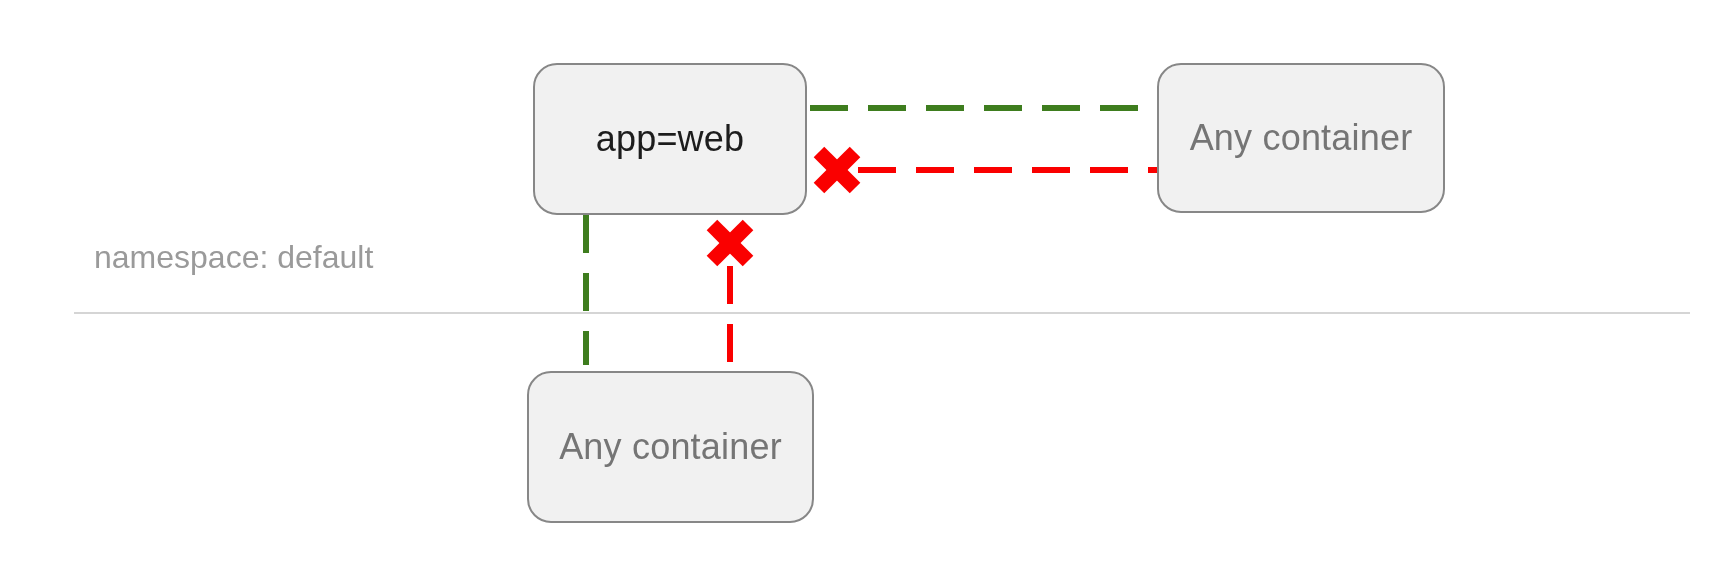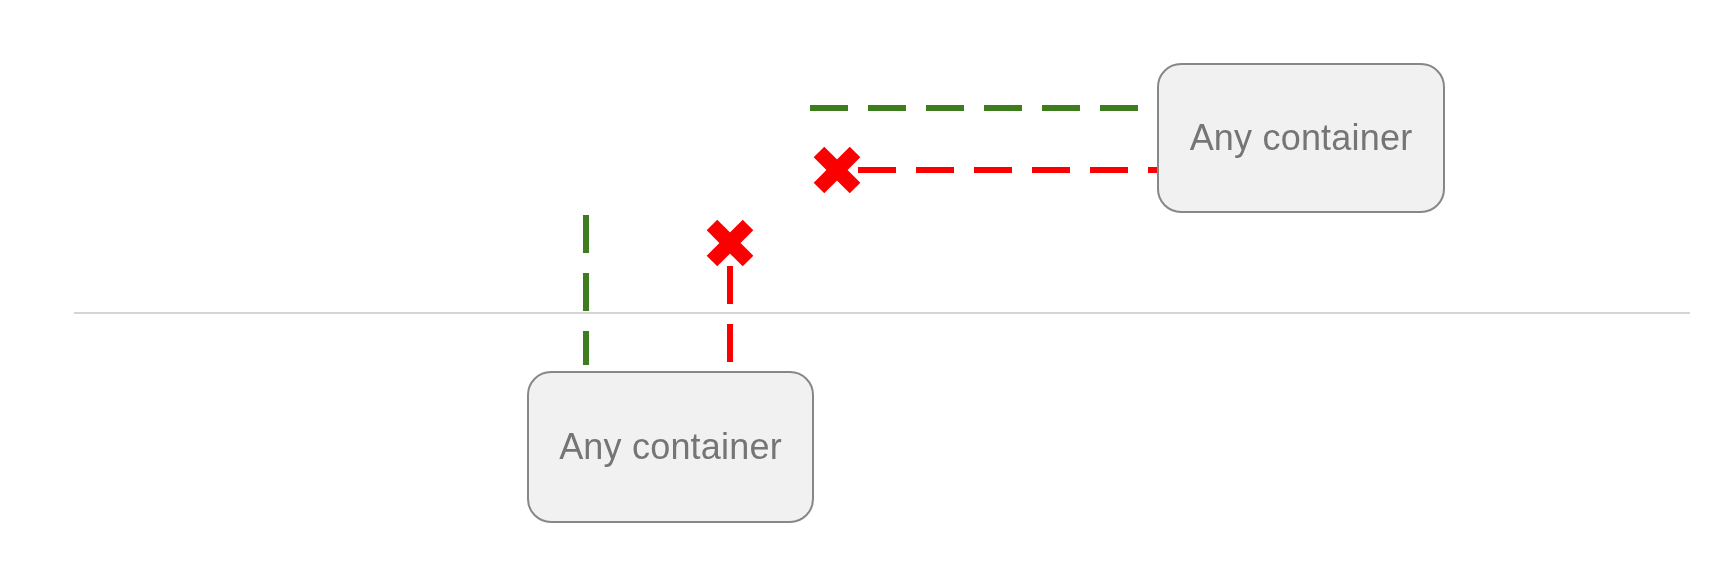--- a/index.html
+++ b/index.html
@@ -87,32 +87,36 @@
   .xmark::before { transform: translate(-50%,-50%) rotate(45deg); }
   .xmark::after  { transform: translate(-50%,-50%) rotate(-45deg); }
   .xmark-ingress-default { left: 814px; top: 147px; }
   .xmark-ingress-prod    { left: 707px; top: 220px; }
 </style>
 </head>
 <body>
 
 <div class="canvas">
 
+  <div class="ns-label ns-default">namespace: default</div>
 
   <div class="divider"></div>
 
 
   <div class="line h allowed line-green-h"></div>
   <div class="line h blocked line-red-h"></div>
   <div class="line v allowed line-green-v"></div>
   <div class="line v blocked line-red-v"></div>
 
   <div class="xmark xmark-ingress-default"></div>
   <div class="xmark xmark-ingress-prod"></div>
 
+  <div class="node node-app-web">
+    <span class="node-label">app=web</span>
+  </div>
 
   <div class="node node-any-default">
     <span class="node-label">Any container</span>
   </div>
 
   <div class="node node-any-prod">
     <span class="node-label">Any container</span>
   </div>
 
 </div>

